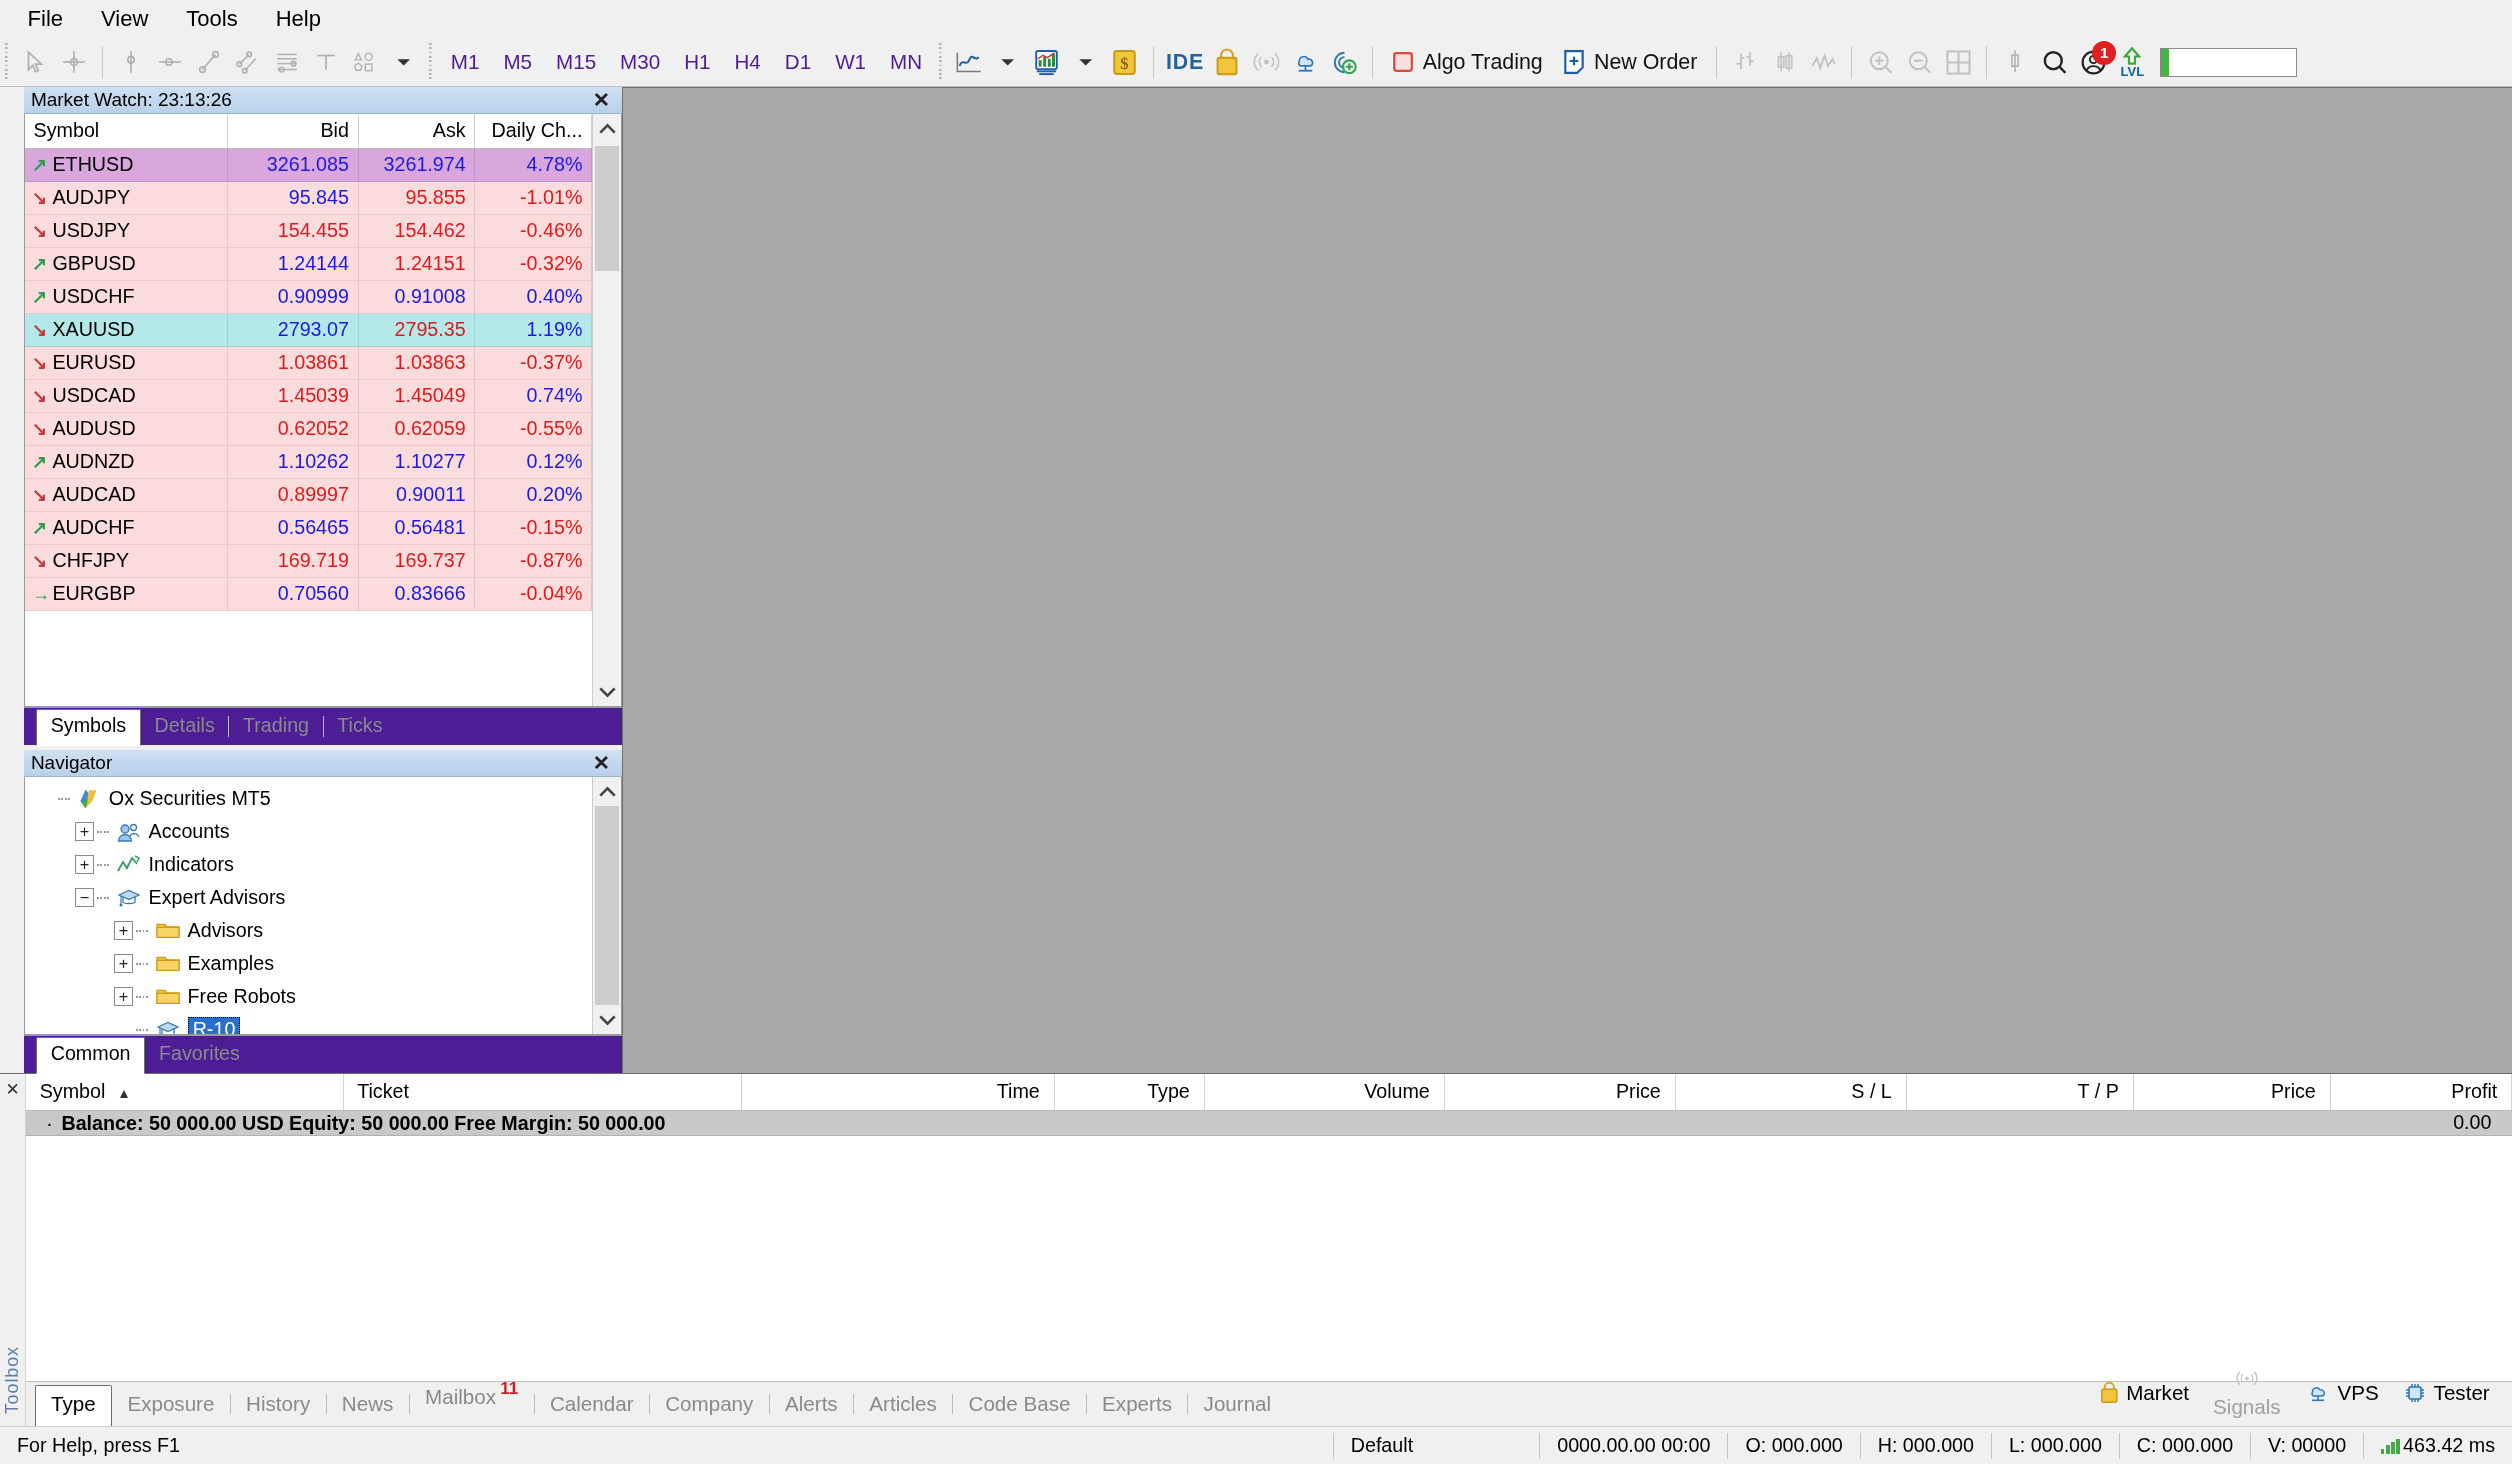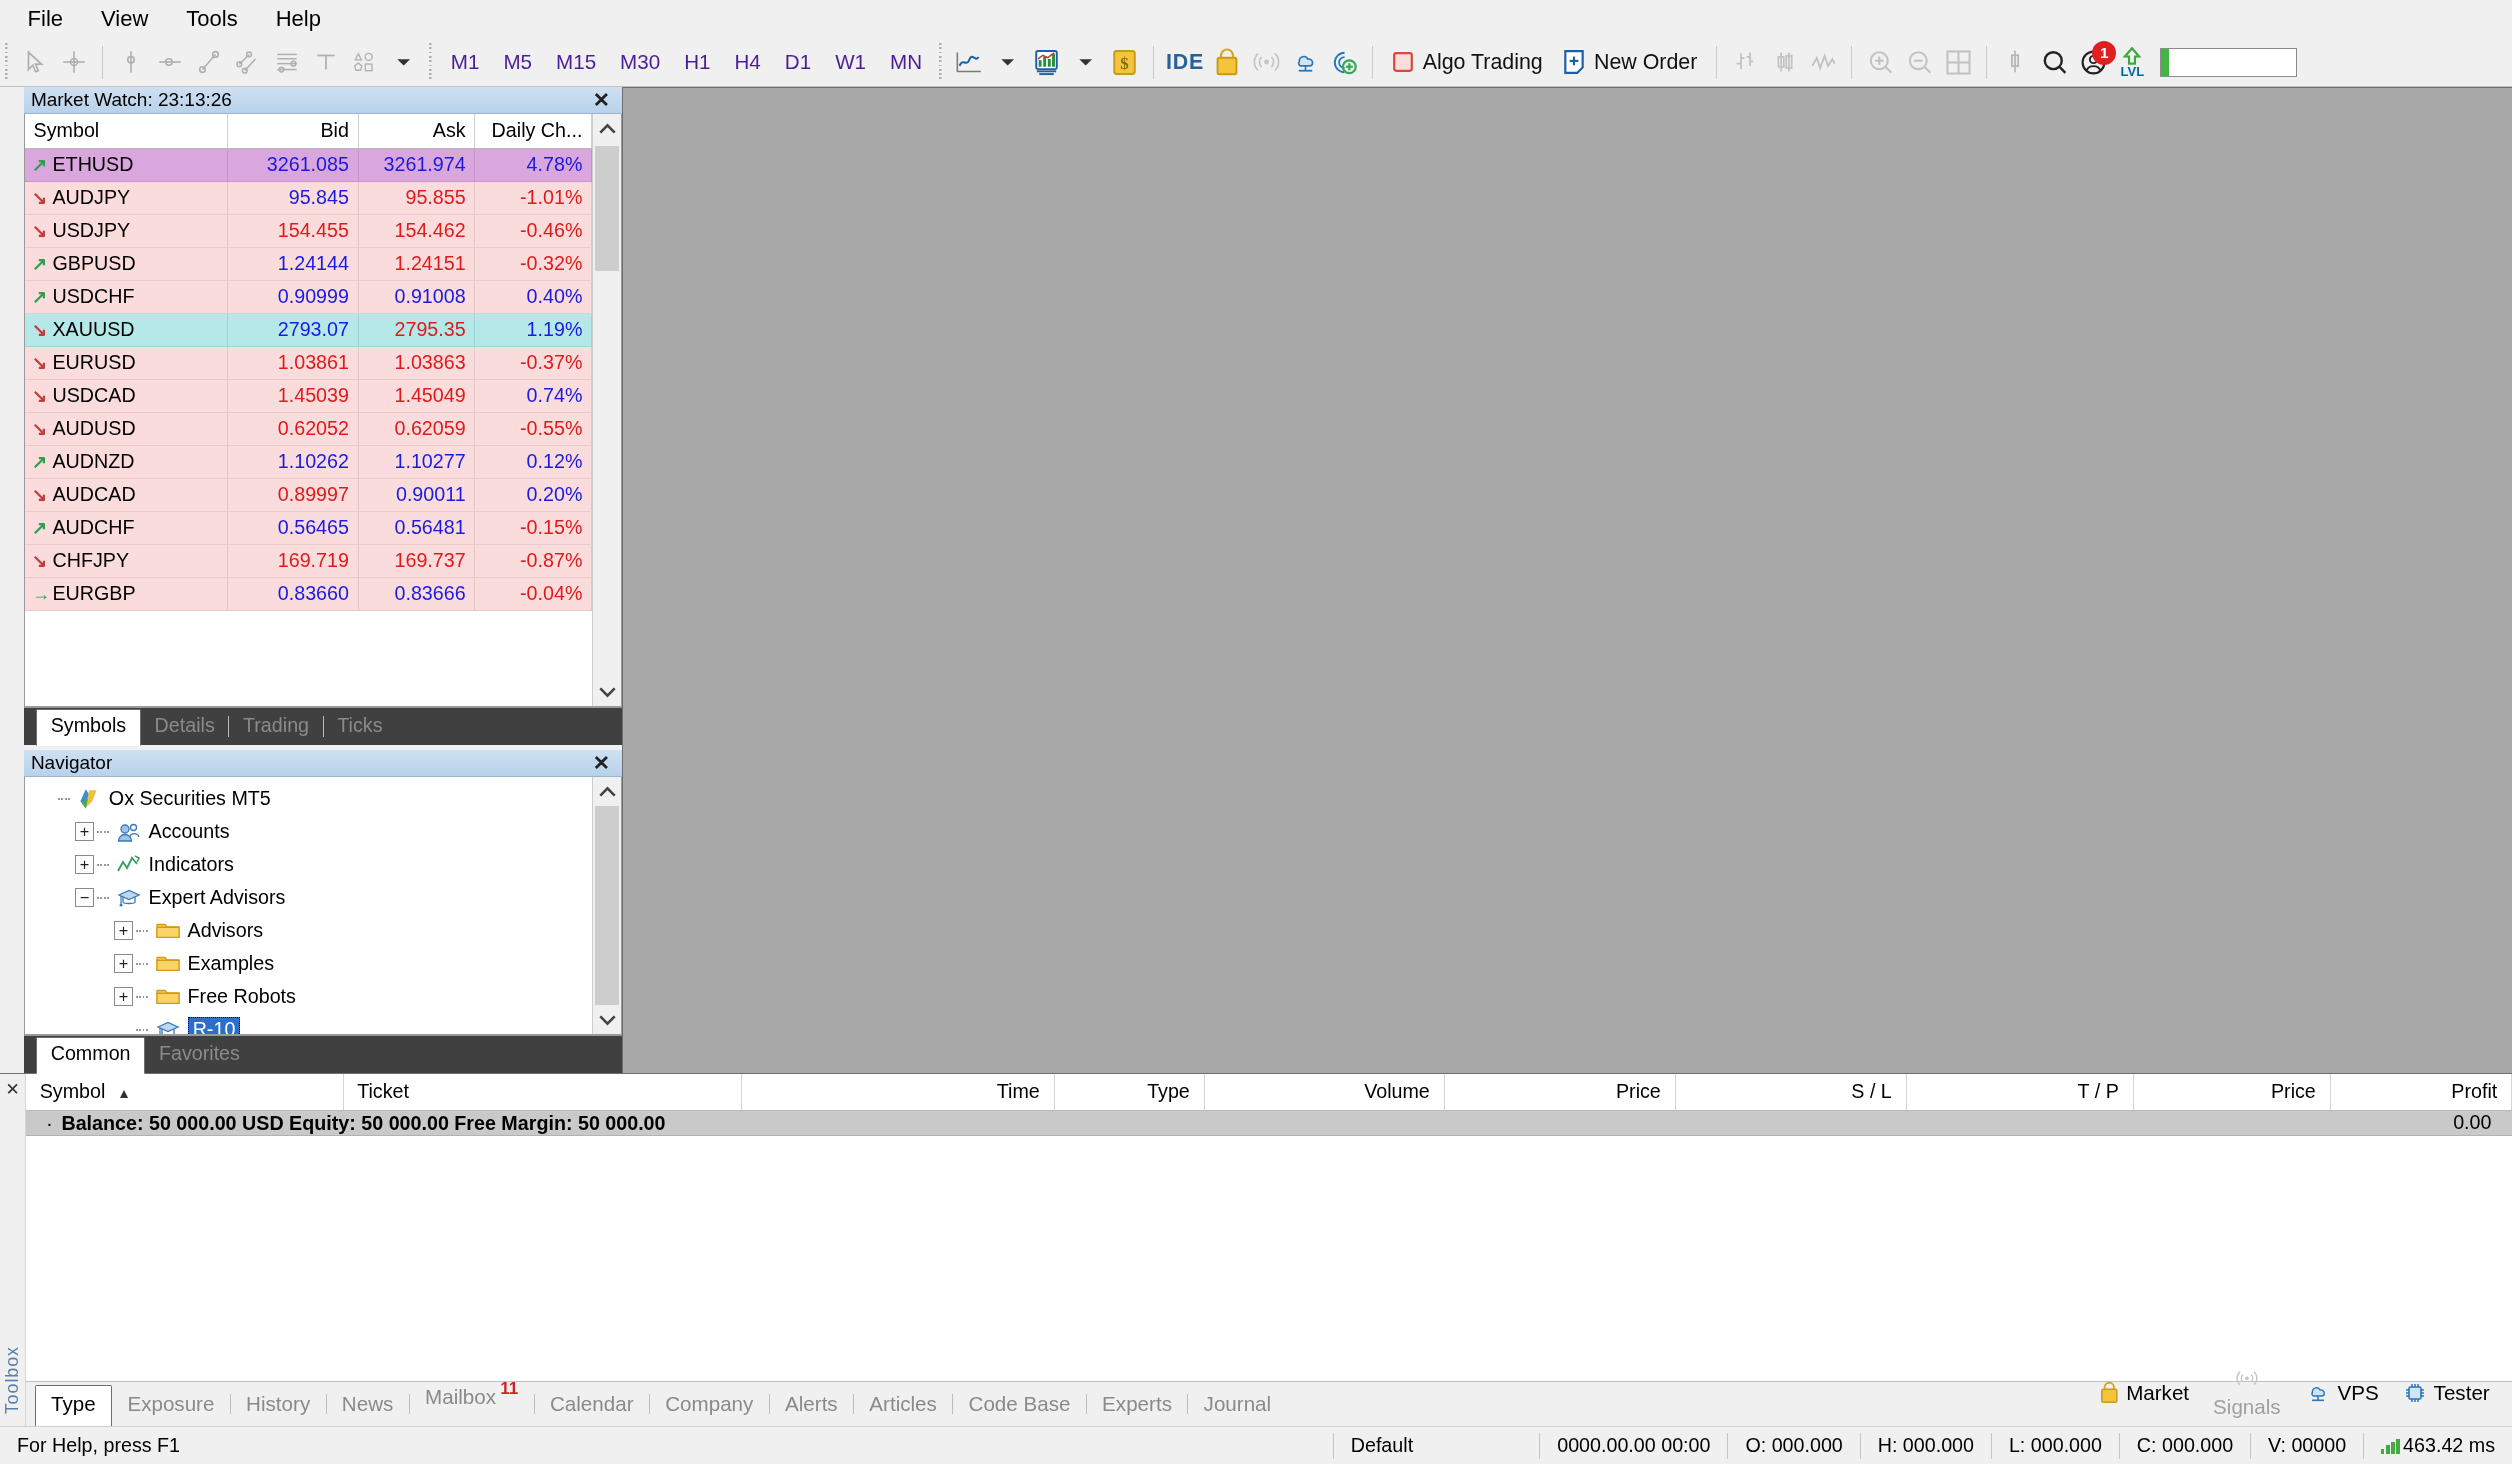--- a/index.html
+++ b/index.html
@@ -118,21 +118,21 @@
   .vscroll {
     width: 29px; background: #f0f0f0; border-left: 0.9px solid #cdcdcd;
     display: flex; flex-direction: column; flex: 0 0 29px;
   }
   .vs-btn { height: 29px; display: flex; align-items: center; justify-content: center; background: #f0f0f0; cursor: default; }
   .vs-track { flex: 1 1 auto; position: relative; }
   .vs-thumb { position: absolute; left: 1.7px; right: 1.7px; background: #cdcdcd; cursor: default; }
 
   
   .tabstrip {
-    height: 38px; background: #404040; display: flex; align-items: flex-end;
+    height: 38px; background: #4c1d95; display: flex; align-items: flex-end;
     padding-left: 12px; flex: 0 0 38px; border-top: 0.9px solid #9a9a9a;
     position: relative;
   }
   .tab {
     font-size: 19.7px; color: #8a8a8a; padding: 4.3px 13.7px 7.7px 13.7px; cursor: default;
     display: flex; align-items: center;
   }
   .tab.active {
     color: #000; background: #fff;
     border: 0.9px solid #6d6d6d; border-bottom: 0.9px solid #fff;
@@ -588,21 +588,21 @@
                     <td class="num-dn">-0.15%</td>
                   </tr>
                   <tr class="r-pink">
                     <td class="sym"><span class="arrow down">↘</span><span>CHFJPY</span></td>
                     <td class="num-dn">169.719</td>
                     <td class="num-dn">169.737</td>
                     <td class="num-dn">-0.87%</td>
                   </tr>
                   <tr class="r-pink">
                     <td class="sym"><span class="arrow up">→</span><span>EURGBP</span></td>
-                    <td class="num-up">0.83660</td>
+                    <td class="num-up">0.70560</td>
                     <td class="num-up">0.83666</td>
                     <td class="num-dn">-0.04%</td>
                   </tr>
                 </tbody>
             </table>
           </div>
           <div class="vscroll">
             <div class="vs-btn">
               <svg width="17" height="12" viewBox="0 0 14 10">
                   <path d="M1 8 L7 2 L13 8" fill="none" stroke="#444" stroke-width="2.2"></path>

